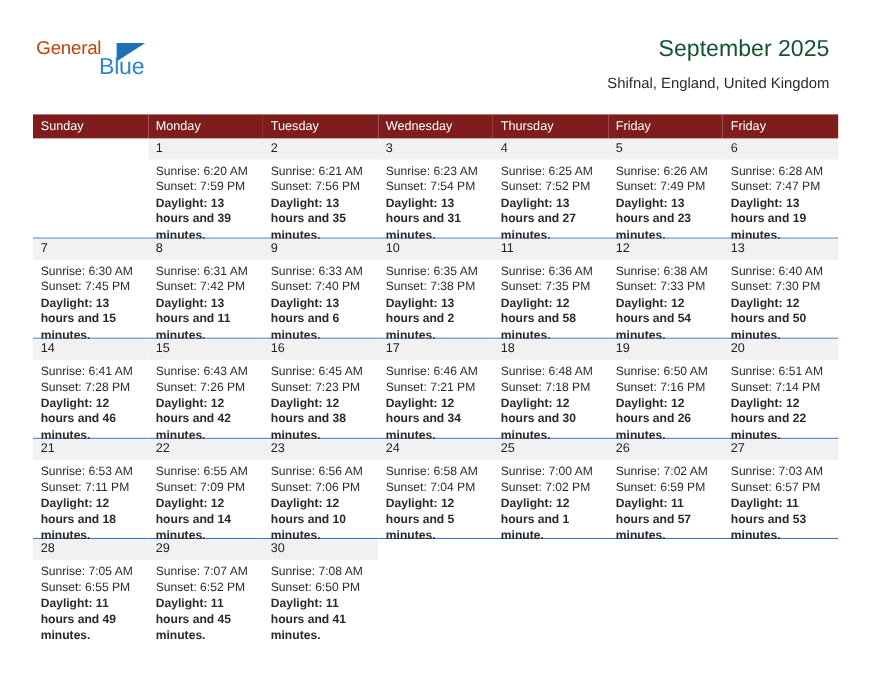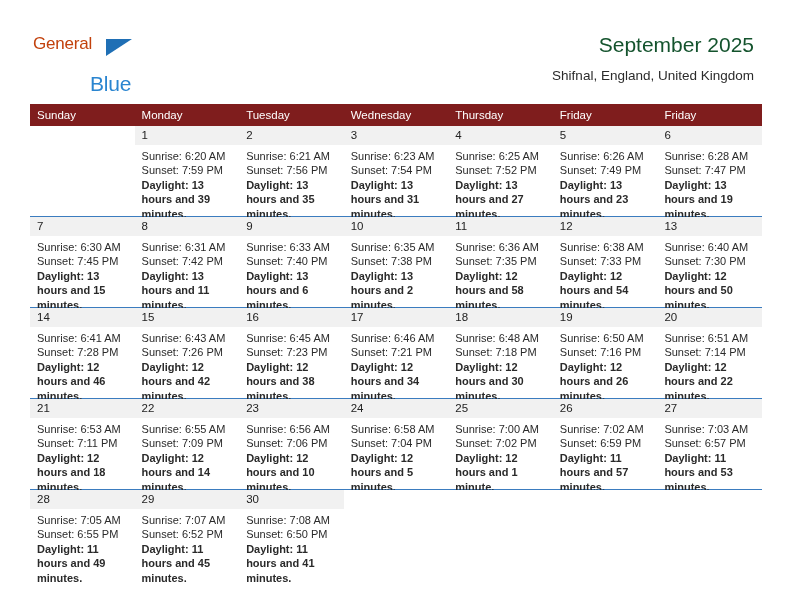--- a/index.html
+++ b/index.html
@@ -50,21 +50,21 @@
     left: 73px;
     top: 5px;
     width: 0;
     height: 0;
     border-left: 26px solid #1f6fb5;
     border-bottom: 17px solid transparent;
   }
   .logo-blue {
     position: absolute;
     left: 57px;
-    top: 38px;
+    top: 15px;
     font-size: 21px;
     letter-spacing: -0.2px;
     color: #2a85d0;
   }
 
   .title-block {
     position: absolute;
     right: 38px;
     top: 30px;
     text-align: right;

